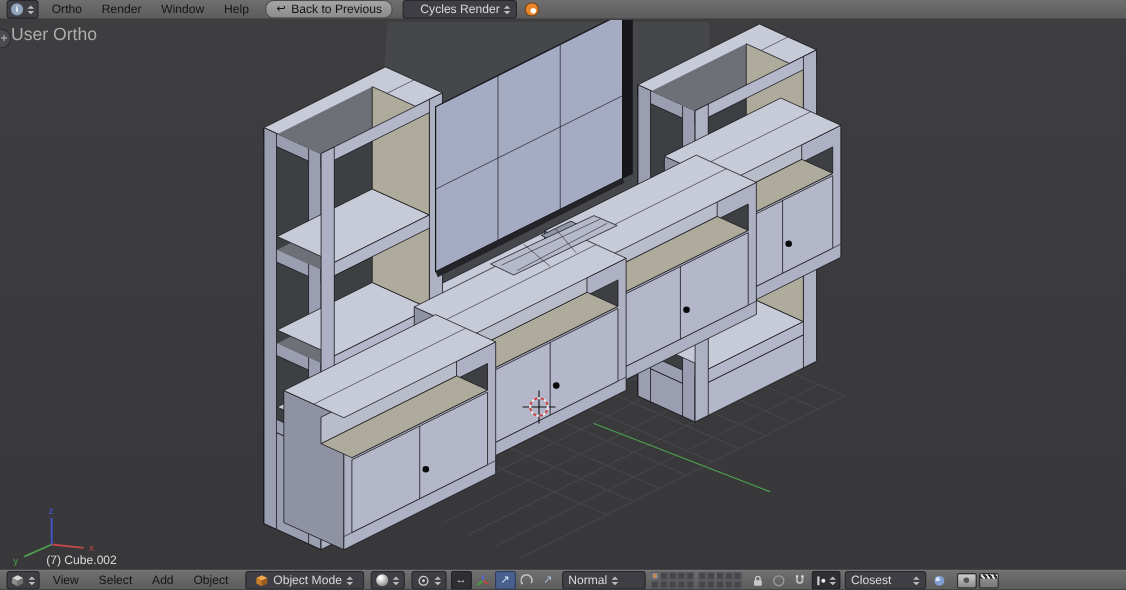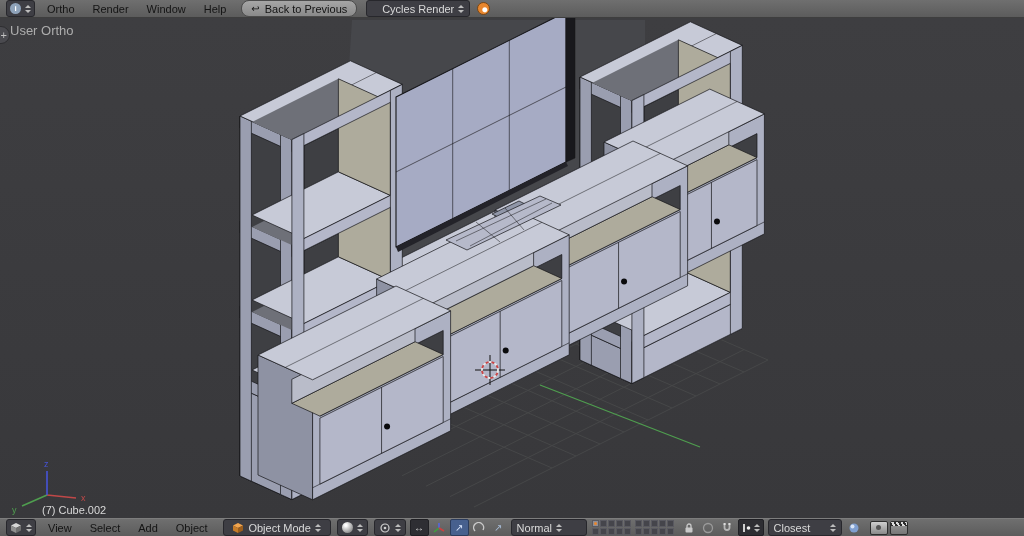--- a/index.html
+++ b/index.html
@@ -46,21 +46,21 @@
   
   .laygrp{display:grid;grid-template-columns:repeat(5,7px);grid-auto-rows:7px;gap:1px;margin:0 2px}
   .laygrp i{background:#45454b;border:1px solid #595960;box-sizing:border-box}
   .laygrp i.on{background:#8d8d95;position:relative}
   .laygrp i.on::after{content:"";position:absolute;left:1px;top:1px;width:3px;height:3px;
         border-radius:50%;background:#e8862d}
   
   #viewport{position:absolute;left:0;top:18px;width:1024px;height:500px;
         background:linear-gradient(#3e3e41 0%,#38383b 100%)}
   #scene3d{position:absolute;left:0;top:0}
-  .vplabel{position:absolute;left:10px;top:5px;color:#adadad;font-size:13px}
+  .vplabel{position:absolute;left:10px;top:5px;color:#adadad;font-size:16px}
   .objlabel{position:absolute;left:42px;top:486px;color:#d9d9d9;font-size:11px}
   .plusbtn{position:absolute;left:-4px;top:8px;width:14px;height:18px;border-radius:0 9px 9px 0;
         background:#4a4a4f;border:1px solid #2e2e31;color:#c0c0c0;font-size:11px;
         display:flex;align-items:center;justify-content:flex-end;padding-right:2px;box-sizing:border-box}
   svg text{font-family:"Liberation Sans",sans-serif}
 </style>
 </head>
 <body>
 
 <div class="bar top">

